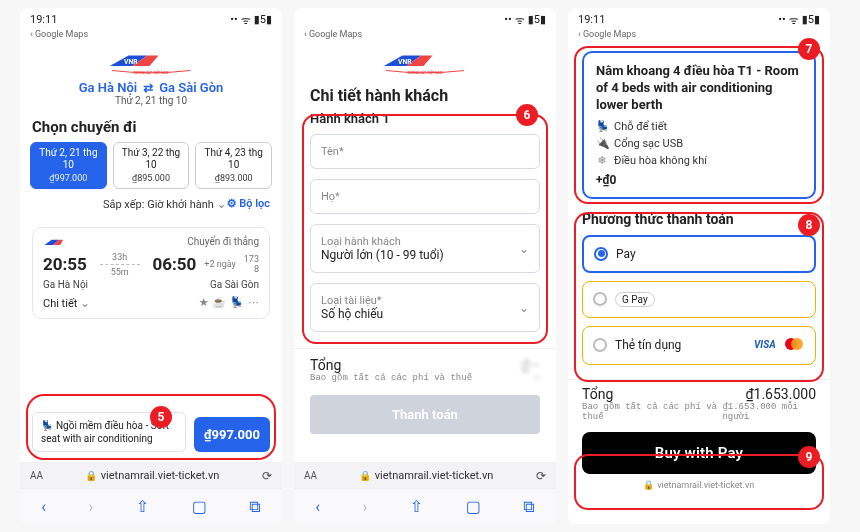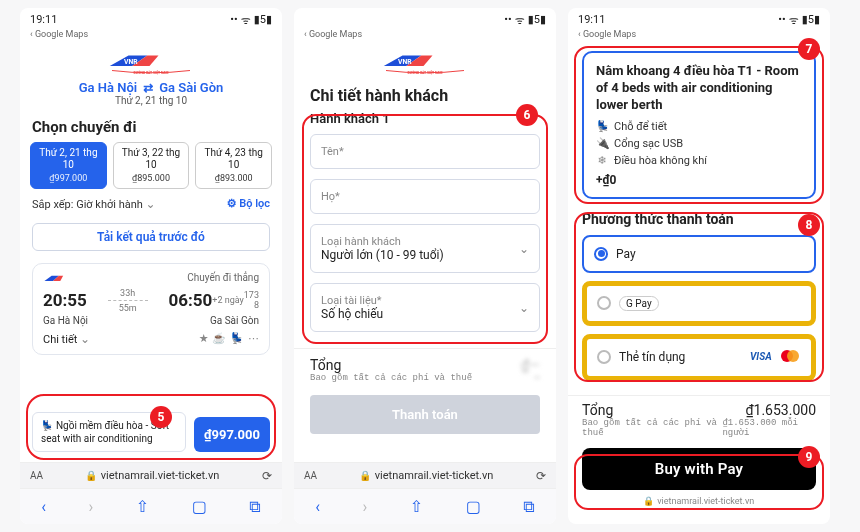--- a/index.html
+++ b/index.html
@@ -12,27 +12,27 @@
   .header { text-align: center; padding: 4px 0 2px 0; }
   .header svg { width: 90px; height: 30px; }
   .route-swap { display:flex; align-items:center; justify-content:center; gap:6px; font-size: 13px; font-weight: 600; color:#2563eb; }
   .route-swap .swap { font-size: 12px; color:#2563eb; }
   .route-date { text-align:center; font-size: 10px; color:#555; margin-bottom:6px; }
   .section-title { font-size: 15px; font-weight: 700; padding: 6px 12px 6px 12px; }
   .dates-row { display:flex; gap:6px; padding: 0 10px; }
   .date-pill { flex:1; border:1px solid #ccc; border-radius:6px; padding:4px 2px; text-align:center; font-size:10px; line-height:1.2; }
   .date-pill.selected { background:#2563eb; border-color:#2563eb; color:#fff; }
   .date-pill .price { font-size:9px; margin-top:2px; opacity:.9; overflow:hidden; text-overflow:ellipsis; white-space:nowrap; }
-  .sort-filter { display:flex; justify-content:space-between; align-items:center; padding: 8px 12px; font-size:11px; color:#333; }
+  .sort-filter { display:flex; justify-content:flex-end; align-items:center; padding: 8px 12px; font-size:11px; color:#333; }
   .sort-filter .filter { color:#2563eb; font-weight:600; }
   .load-prev { margin: 4px 12px; border:1px solid #cfd6e4; border-radius:6px; text-align:center; padding:6px; color:#2563eb; font-size:12px; font-weight:600; }
   .card { margin: 8px 12px 0 12px; border:1px solid #e2e6ee; border-radius:10px; padding:8px 10px; }
   .card-top { display:flex; justify-content:space-between; align-items:center; font-size:10px; color:#666; }
   .card-top svg { width:36px; height:12px; }
-  .times { display:flex; align-items:center; margin-top:4px; }
+  .times { display:flex; align-items:center; gap:8px; margin-top:4px; }
   .time-col { display:flex; flex-direction:column; }
   .time-big { font-size:17px; font-weight:700; }
   .time-sub { font-size:9px; color:#777; }
   .time-mid { font-size:9px; color:#777; display:flex; flex-direction:column; align-items:center; flex:1; }
   .time-mid .line { width:40px; border-top:1px dashed #bbb; margin:2px 0; }
   .stations { display:flex; justify-content:space-between; font-size:10px; color:#444; margin-top:2px; }
   .card-bottom { display:flex; justify-content:space-between; align-items:center; margin-top:6px; font-size:11px; }
   .card-bottom .amen { display:flex; gap:4px; color:#888; }
   .seat-hover { position:absolute; bottom:72px; left:12px; right:12px; display:flex; justify-content:space-between; align-items:flex-end; gap:8px; }
   .seat-desc { background:#fff; border:1px solid #dce1ec; border-radius:6px; padding:6px 8px; font-size:10px; line-height:1.3; flex:1; }
@@ -60,21 +60,21 @@
   .pay-btn { margin:8px 16px 0 16px; background:#cfd3dc; color:#fff; text-align:center; padding:12px; border-radius:4px; font-size:13px; font-weight:600; }
   .blur { filter: blur(2px); color:#bbb; }
   
   .bed-card { margin:10px 14px 0 14px; border:2px solid #2563eb; border-radius:10px; padding:10px 12px; }
   .bed-card h3 { font-size:13px; font-weight:700; line-height:1.3; margin-bottom:6px; }
   .feat { display:flex; align-items:center; gap:6px; font-size:11px; color:#333; margin:4px 0; }
   .feat .ic { width:12px; text-align:center; color:#888; }
   .bed-card .plusd { font-size:12px; font-weight:700; margin-top:6px; }
   .pay-sec { margin:12px 14px 0 14px; }
   .pay-sec h3 { font-size:14px; font-weight:700; margin-bottom:8px; }
-  .pay-opt { border:5px solid #eab308; border-radius:8px; padding:10px 10px; display:flex; align-items:center; justify-content:space-between; margin-bottom:8px; font-size:12px; }
+  .pay-opt { border:1px solid #eab308; border-radius:8px; padding:10px 10px; display:flex; align-items:center; justify-content:space-between; margin-bottom:8px; font-size:12px; }
   .pay-opt.sel { border-width:2px; border-color:#2563eb; }
   .radio { width:14px; height:14px; border:2px solid #2563eb; border-radius:50%; display:inline-flex; align-items:center; justify-content:center; margin-right:8px; }
   .radio.on::after { content:""; width:7px; height:7px; background:#2563eb; border-radius:50%; }
   .radio.off { border-color:#bbb; }
   .pay-left { display:flex; align-items:center; }
   .cc-icons img, .cc-icons svg { height:14px; }
   .buy-btn { margin:8px 14px 0 14px; background:#000; color:#fff; border-radius:8px; text-align:center; padding:12px; font-size:15px; font-weight:600; letter-spacing:.2px; }
   .tiny-url { text-align:center; font-size:9px; color:#888; margin-top:6px; }
   .chev { font-size:12px; color:#888; }
 </style>
@@ -131,21 +131,20 @@
       <span>Sắp xếp:</span>
       <span>Giờ khởi hành</span>
       <span class="chev">⌄</span>
     </div>
     <div class="filter">
       <span>⚙</span>
       <span>Bộ lọc</span>
     </div>
   </div>
 
-  <div class="load-prev">Tải kết quả trước đó</div>
 
   <div class="card">
     <div class="card-top">
       <svg viewBox="0 0 50 16">
           <path d="M2 12 L14 12 L22 5 L12 5 Z" fill="#1d4ed8"></path>
           <path d="M14 12 L24 12 L28 5 L22 5 Z" fill="#ef4444"></path>
         </svg>
       <span>Chuyến đi thẳng</span>
     </div>
     <div class="times">

